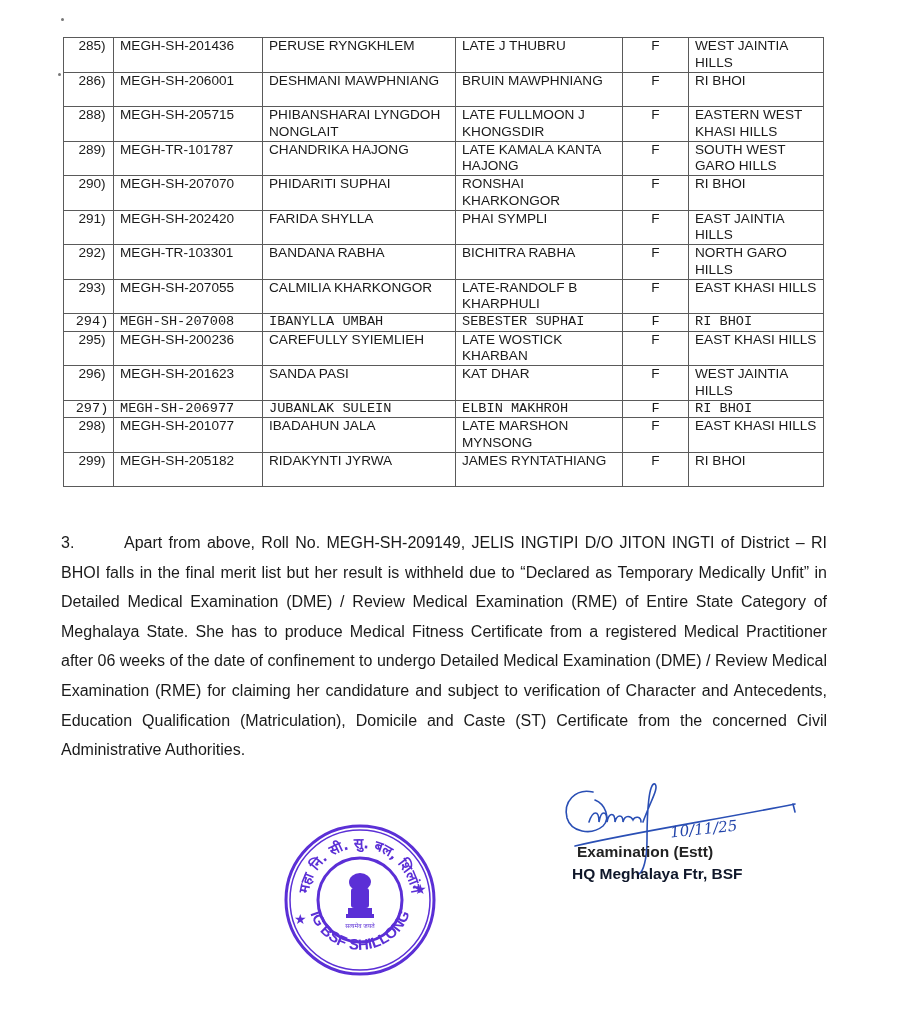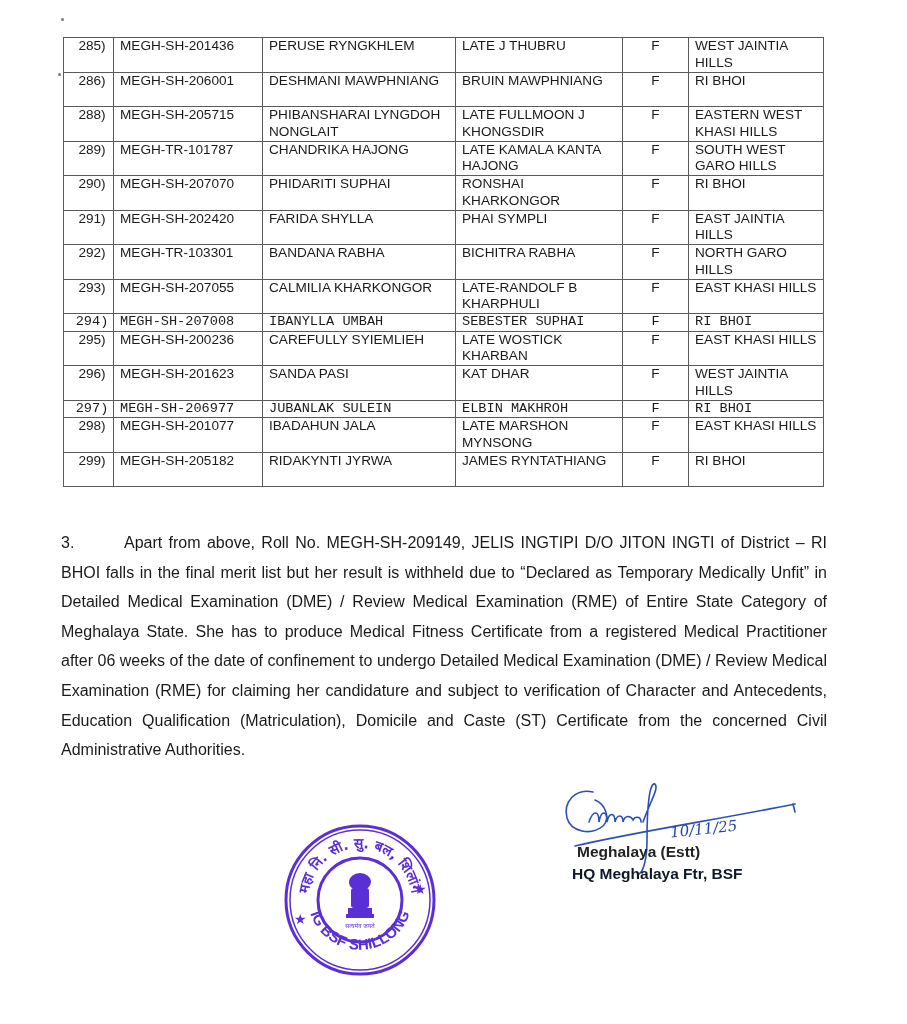--- a/index.html
+++ b/index.html
@@ -168,21 +168,21 @@
   <svg id="sig-scribble" width="260" height="95" viewBox="0 0 260 95">
     <g fill="none" stroke="#2a4fb5" stroke-width="1.6" stroke-linecap="round">
       <path d="M38 12 C20 8 8 22 12 38 C16 52 36 56 48 46 C56 38 50 24 40 20"></path>
       <path d="M34 42 C38 30 44 30 44 42 C46 30 52 30 52 42 C54 32 60 32 60 42 C62 34 68 34 68 42 C70 34 76 36 78 40 C80 36 86 36 86 42"></path>
       <path d="M88 42 C96 20 104 8 100 4 C94 2 92 30 92 60 C92 80 88 92 84 94"></path>
       <path d="M20 66 C80 52 160 40 240 24"></path>
       <path d="M238 24 L240 32"></path>
     </g>
   </svg>
   <div id="sig-date">10/11/25</div>
-  <div id="sig-title">Meghalaya (Estt)</div>
+  <div id="sig-title">Examination (Estt)</div>
   <div id="sig-office">HQ Meghalaya Ftr, BSF</div>
 </div>
 
 <svg id="stamp" viewBox="0 0 160 160">
   <defs>
     <path id="arc-top" d="M28 80 A52 52 0 0 1 132 80"></path>
     <path id="arc-bot" d="M30 92 A52 52 0 0 0 130 92"></path>
   </defs>
   <g fill="none" stroke="#5b2fd6">
     <circle cx="80" cy="80" r="74" stroke-width="3"></circle>

